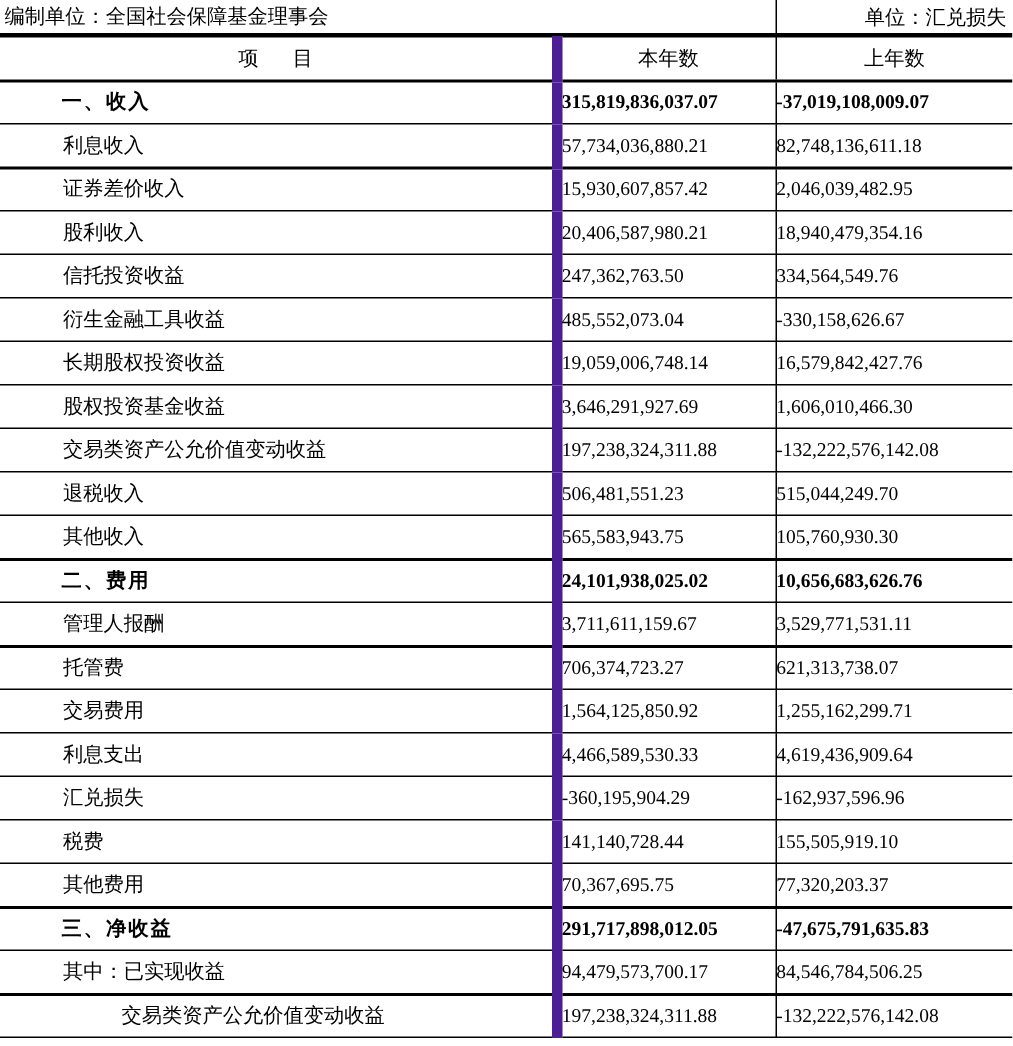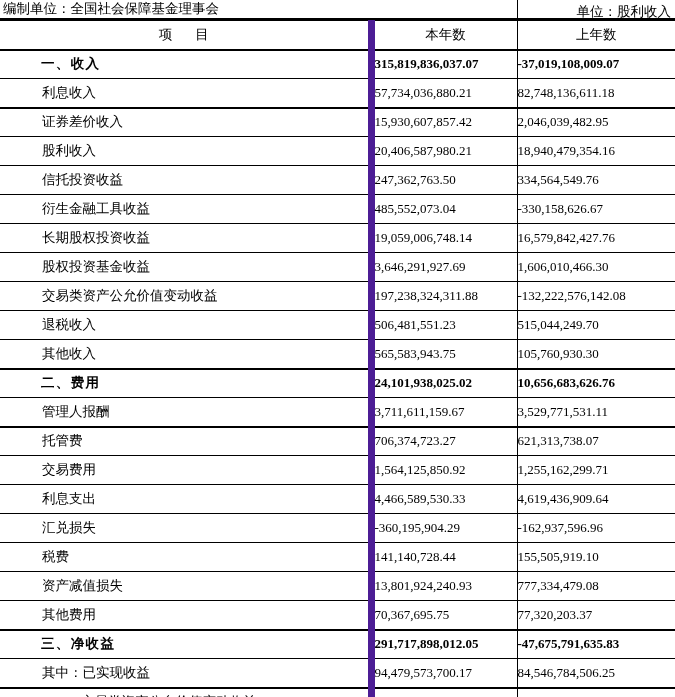--- a/index.html
+++ b/index.html
@@ -119,21 +119,21 @@
   tr.heavy-bottom > td { border-bottom: 2px solid #000; }
 </style>
 </head>
 <body>
 
 <div class="sheet">
 
   <div class="caption-row">
     <div class="caption-left">编制单位：全国社会保障基金理事会</div>
     <div class="caption-div"></div>
-    <div class="caption-right">单位：股利收入</div>
+    <div class="caption-right">单位：汇兑损失</div>
   </div>
 
   <table class="fin">
     <colgroup>
       <col class="c-item">
       <col class="c-cur">
       <col class="c-prev">
     </colgroup>
     <thead>
       <tr>
@@ -229,25 +229,20 @@
           <td class="t-item"><span class="lvl-1">汇兑损失</span></td>
           <td class="t-cur">-360,195,904.29</td>
           <td class="t-prev">-162,937,596.96</td>
         </tr>
         <tr>
           <td class="t-item"><span class="lvl-1">税费</span></td>
           <td class="t-cur">141,140,728.44</td>
           <td class="t-prev">155,505,919.10</td>
         </tr>
         <tr>
-          <td class="t-item"><span class="lvl-1">资产减值损失</span></td>
-          <td class="t-cur">13,801,924,240.93</td>
-          <td class="t-prev">777,334,479.08</td>
-        </tr>
-        <tr>
           <td class="t-item"><span class="lvl-1">其他费用</span></td>
           <td class="t-cur">70,367,695.75</td>
           <td class="t-prev">77,320,203.37</td>
         </tr>
         <tr class="section heavy-top">
           <td class="t-item"><span class="lvl-0">三、净收益</span></td>
           <td class="t-cur">291,717,898,012.05</td>
           <td class="t-prev">-47,675,791,635.83</td>
         </tr>
         <tr class="heavy-bottom">

